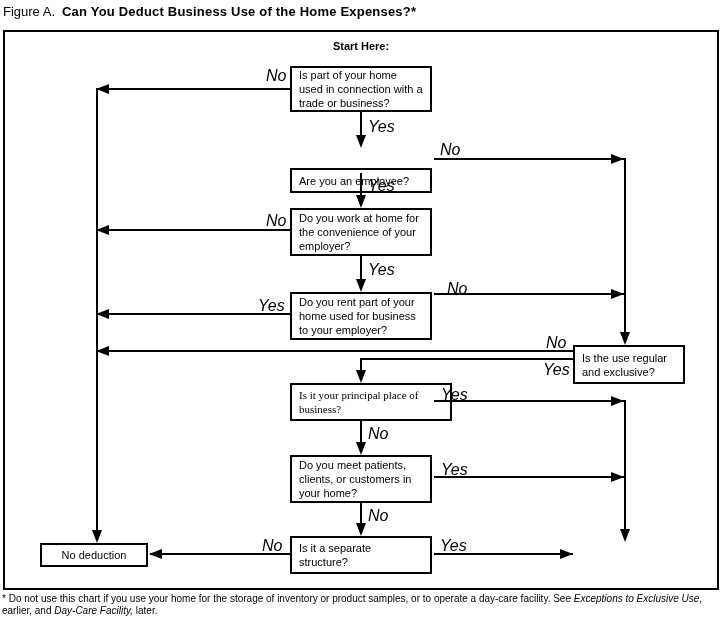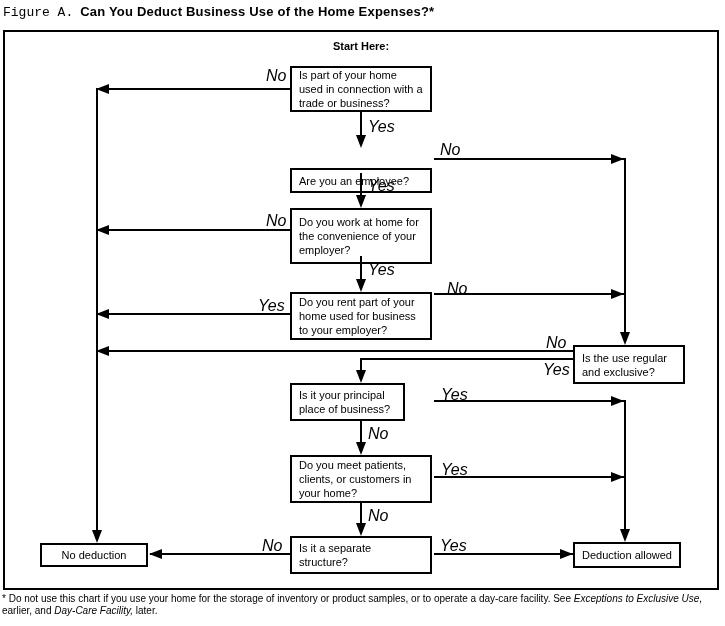--- a/index.html
+++ b/index.html
@@ -1,19 +1,19 @@
 <!DOCTYPE html>
 <html><head>
 <meta charset="utf-8">
 <style>
   html,body{margin:0;padding:0;background:#ffffff;}
   .stage{position:relative;width:725px;height:626px;background:#ffffff;color:#000;
          font-family:"Liberation Sans",sans-serif;overflow:hidden;}
   .title{position:absolute;left:3px;top:4px;font-size:13px;white-space:nowrap;}
-  .t-prefix{font-weight:normal;margin-right:7px;font-family:Liberation Mono, monospace;}
+  .t-prefix{font-weight:normal;margin-right:7px;}
   .t-main{font-weight:bold;letter-spacing:.2px;}
   .frame{position:absolute;left:3px;top:30px;width:712px;height:556px;border:2px solid #000;}
   .start{position:absolute;left:290px;top:40px;width:142px;text-align:center;
          font-size:11px;font-weight:bold;}
   .box{position:absolute;border:2px solid #000;background:#fff;box-sizing:border-box;
        font-size:11px;line-height:14px;display:flex;align-items:center;padding:2px 7px;}
   .box.center{justify-content:center;text-align:center;padding:2px 2px;}
   .hline,.vline{position:absolute;background:#000;}
   .arr{position:absolute;width:0;height:0;}
   .arr.a-left{border-top:5px solid transparent;border-bottom:5px solid transparent;border-right:13px solid #000;}
@@ -31,29 +31,28 @@
   <div class="title">
     <span class="t-prefix">Figure A.</span><span class="t-main">Can You Deduct Business Use of the Home Expenses?*</span>
   </div>
 
   <div class="frame"></div>
 
   <div class="start">Start Here:</div>
 
   <div class="box" style="left:290px;top:66px;width:142px;height:46px;">Is part of your home used in connection with a trade or business?</div>
   <div class="box" style="left:290px;top:148px;width:142px;height:25px;margin-top:20px;">Are you an employee?</div>
-  <div class="box" style="left:290px;top:208px;width:142px;height:56px;">Do you work at home for the convenience of your employer?</div>
+  <div class="box" style="left:290px;top:208px;width:142px;height:48px;">Do you work at home for the convenience of your employer?</div>
   <div class="box" style="left:290px;top:292px;width:142px;height:48px;">Do you rent part of your home used for business to your employer?</div>
   <div class="box" style="left:573px;top:345px;width:112px;height:39px;">Is the use regular and exclusive?</div>
-  <div class="box" style="left:290px;top:383px;width:115px;height:38px;">Is it your principal place of business?</div>
+  <div class="box" style="left:290px;top:383px;width:162px;height:38px;font-family:Liberation Serif, serif;">Is it your principal place of business?</div>
   <div class="box" style="left:290px;top:455px;width:142px;height:48px;">Do you meet patients, clients, or customers in your home?</div>
   <div class="box" style="left:290px;top:536px;width:142px;height:38px;">Is it a separate structure?</div>
 
   <div class="box center" style="left:40px;top:543px;width:108px;height:24px;">No deduction</div>
-  <div class="box center" style="left:573px;top:542px;width:108px;height:26px;">Deduction allowed</div>
 
   <div class="vline" style="left:96px;top:88px;width:2px;height:444px;"></div>
   <div class="arr a-down" style="left:92px;top:530px;"></div>
 
   <div class="hline" style="left:96px;top:88px;width:194px;height:2px;"></div>
   <div class="arr a-left" style="left:96px;top:84px;"></div>
   <div class="elbl" style="left:266px;top:67px;">No</div>
 
   <div class="vline" style="left:360px;top:112px;width:2px;height:26px;"></div>
   <div class="arr a-down" style="left:356px;top:135px;"></div>

